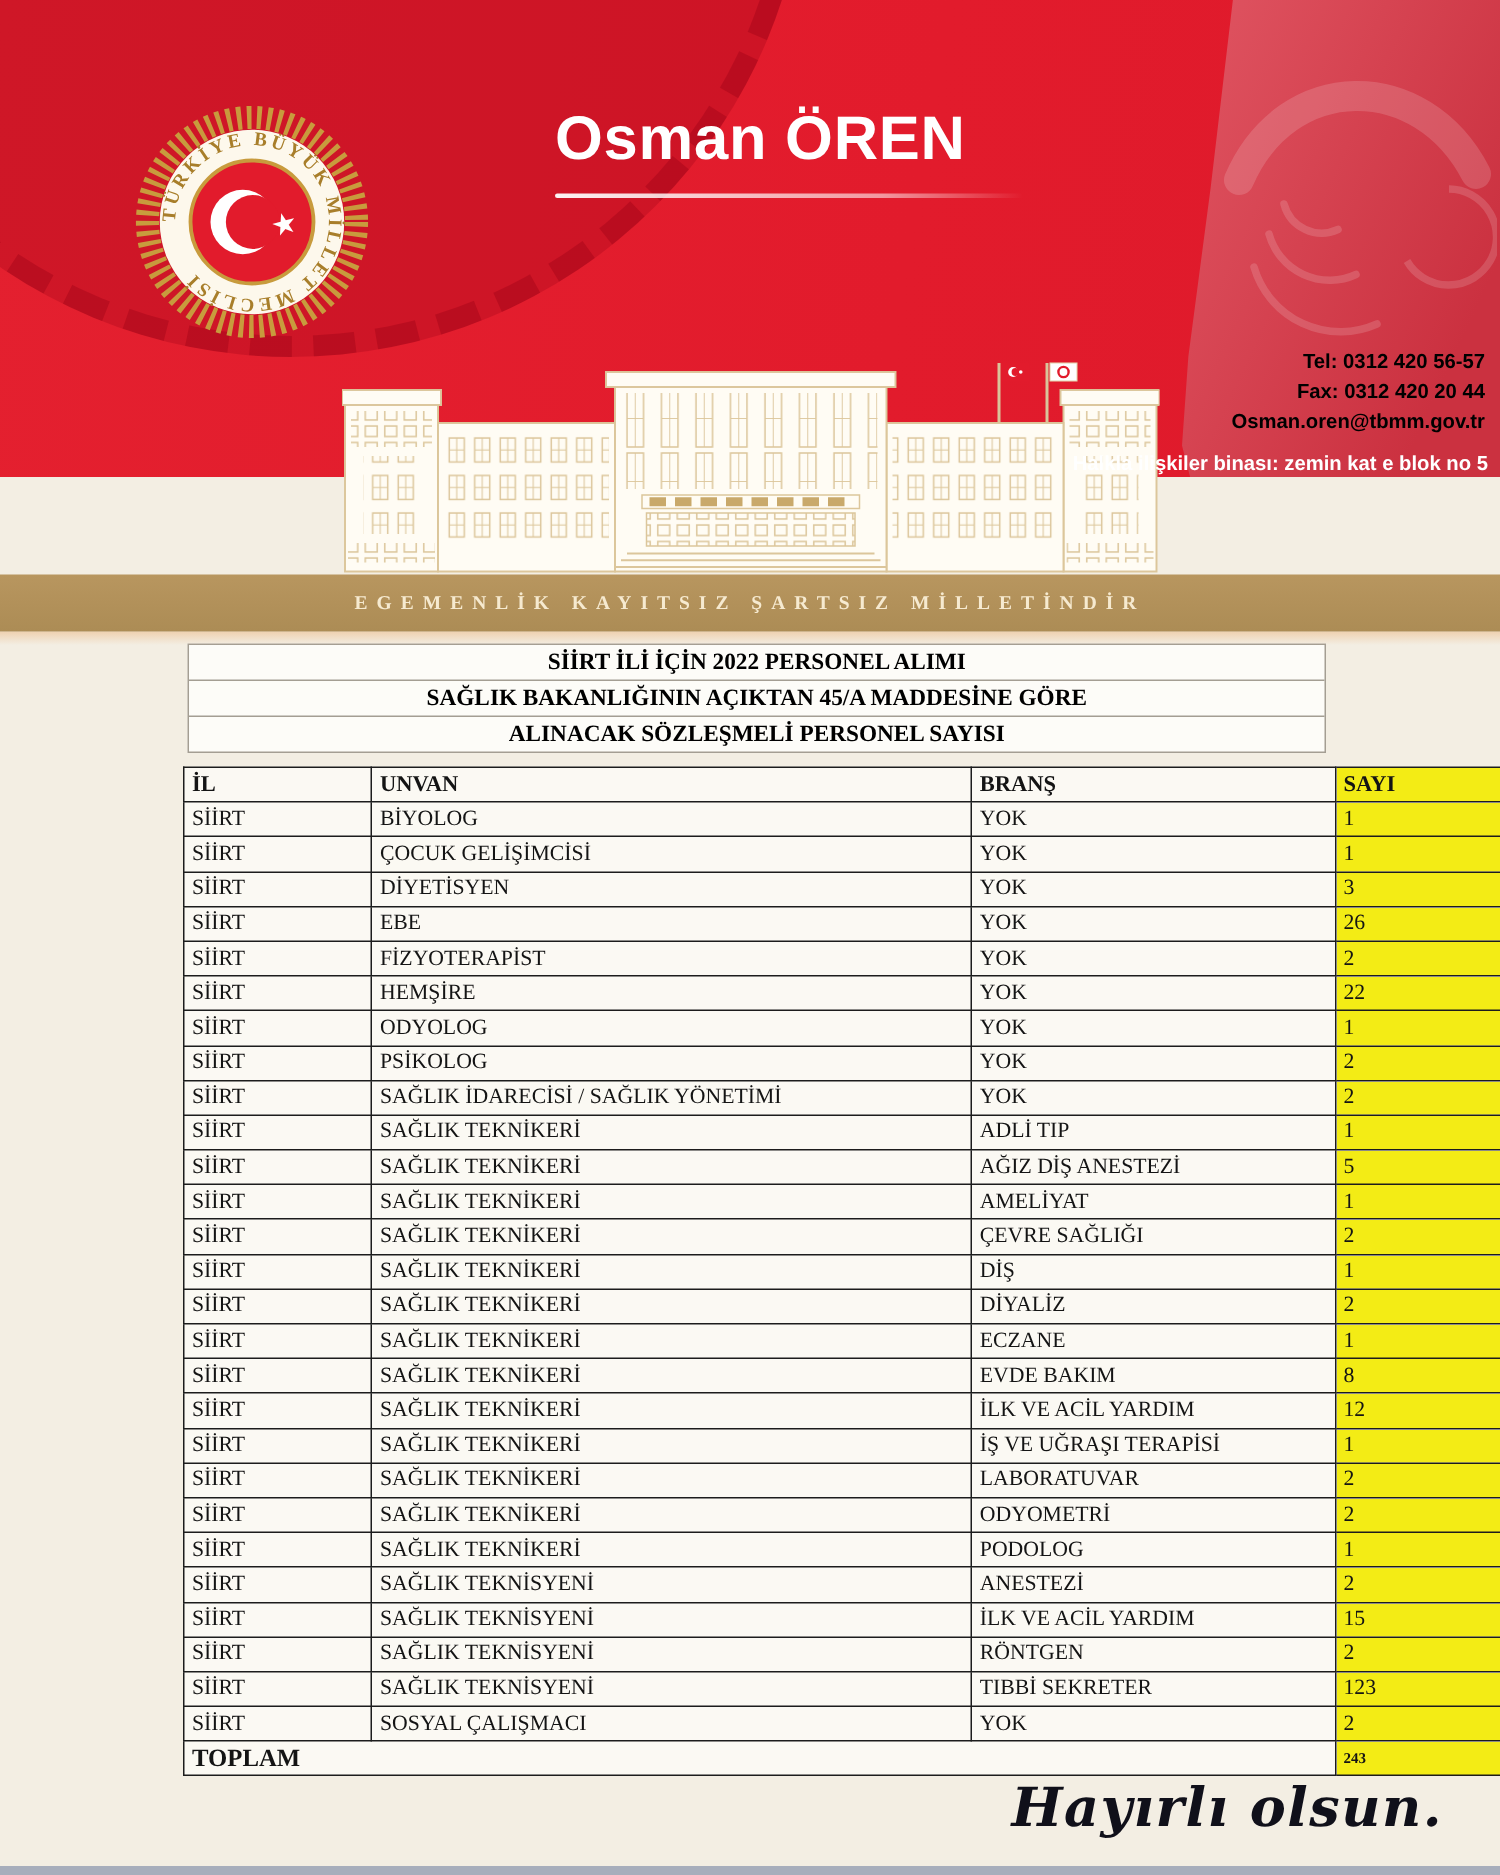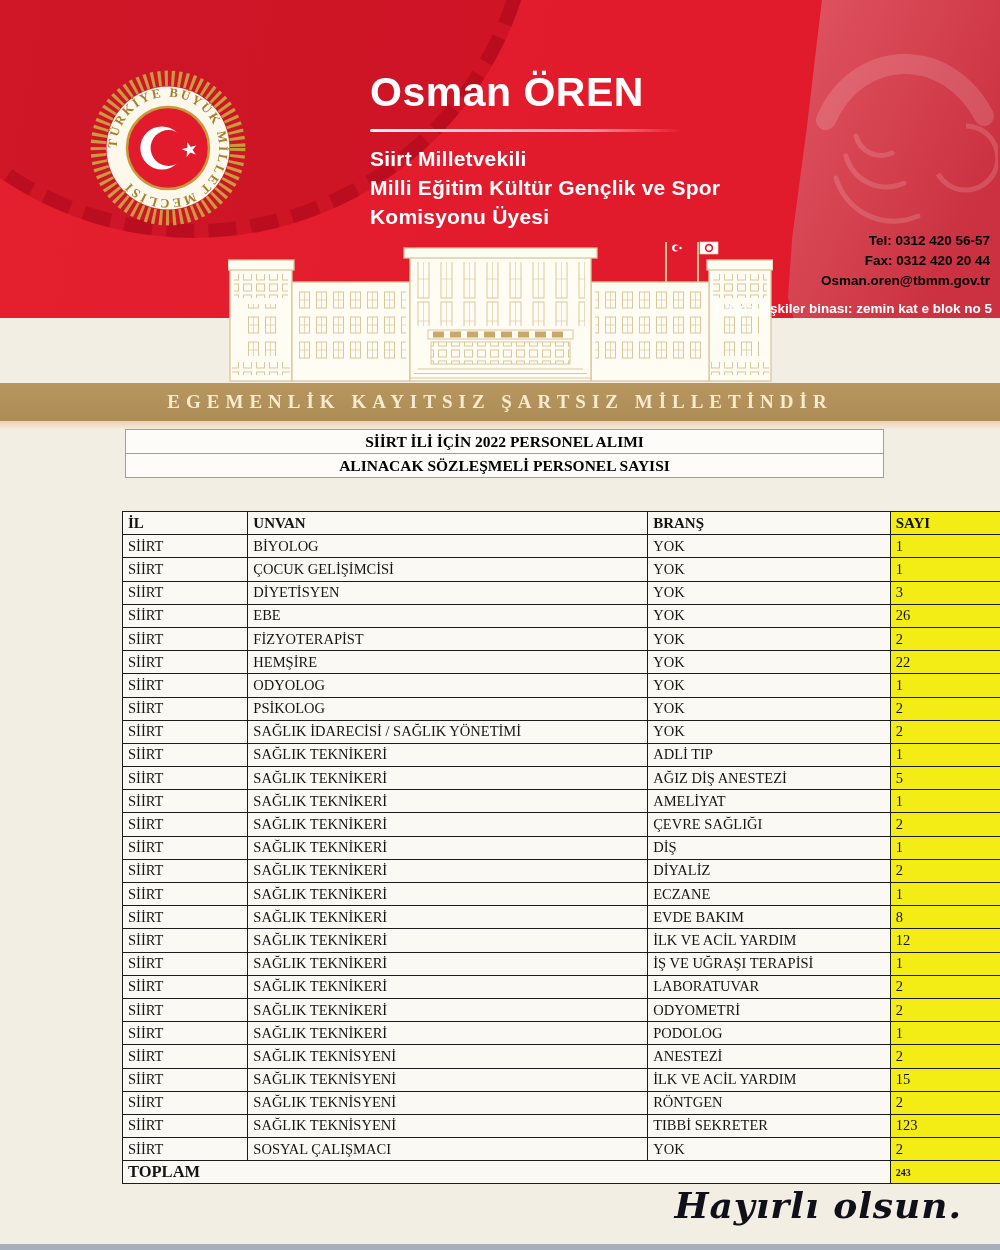--- a/index.html
+++ b/index.html
@@ -20,21 +20,21 @@
   .titles{margin-top:12px;font-size:21px;font-weight:600;line-height:29px;letter-spacing:.2px;}
 
   .contact{position:absolute;right:10px;top:231px;z-index:4;text-align:right;color:#000000;font-size:13.5px;line-height:20px;font-weight:600;}
   .address{position:absolute;right:8px;top:301px;z-index:4;text-align:right;color:#fff;font-size:13.5px;font-weight:600;}
 
   
   .building{position:absolute;left:228px;top:238px;z-index:2;}
 
   
   .banner{position:absolute;left:0;top:383px;width:1000px;height:38px;background:linear-gradient(180deg,#b8965f,#ac8c55);display:flex;align-items:center;justify-content:center;z-index:5;}
-  .banner-text{color:#f6ead0;font-family:"Liberation Serif",serif;font-weight:bold;font-size:19px;letter-spacing:6px;text-align:center;}
+  .banner-text{color:#f6ead0;font-family:"Liberation Serif",serif;font-weight:bold;font-size:13px;letter-spacing:6px;text-align:center;}
   .banner-shadow{position:absolute;left:0;top:421px;width:1000px;height:9px;background:linear-gradient(180deg,rgba(235,185,135,.55),rgba(235,185,135,0));z-index:4;}
 
   
   .title-block{position:absolute;left:125px;top:429px;width:757px;border:1px solid #a49e93;background:#fdfcf8;z-index:2;}
   .title-row{height:23px;line-height:23px;text-align:center;font-family:"Liberation Serif",serif;font-weight:bold;font-size:15.5px;color:#000000;border-bottom:1px solid #a49e93;white-space:nowrap;}
   .title-row:last-child{border-bottom:none;}
 
   
   .table-wrap{position:absolute;left:122px;top:511px;width:916px;z-index:2;}
   table.personnel{border-collapse:collapse;table-layout:fixed;width:100%;background:#fbf9f3;font-family:"Liberation Serif",serif;font-size:14.5px;color:#141414;}
@@ -80,25 +80,20 @@
       <circle cx="80" cy="80" r="40" fill="#e21b2c" stroke="#c89b3d" stroke-width="2.5"></circle>
       <circle cx="74" cy="80" r="21" fill="#ffffff"></circle>
       <circle cx="80.5" cy="80" r="17.5" fill="#e21b2c"></circle>
       <text x="92" y="88" font-size="19" fill="#ffffff" transform="rotate(-15 100 80)">★</text>
     </svg>
   </div>
 
   <div class="name-block">
     <div class="name">Osman ÖREN</div>
     <div class="name-divider"></div>
-    <div class="titles">
-      <div>Siirt Milletvekili</div>
-      <div>Milli Eğitim Kültür Gençlik ve Spor</div>
-      <div>Komisyonu Üyesi</div>
-    </div>
   </div>
 
   <div class="contact">
     <div>Tel: 0312 420 56-57</div>
     <div>Fax: 0312 420 20 44</div>
     <div>Osman.oren@tbmm.gov.tr</div>
   </div>
   <div class="address">Halkla ilişkiler binası: zemin kat  e blok no 5</div>
 
   <svg class="building" width="545" height="145" viewBox="0 0 545 145">
@@ -172,20 +167,21 @@
     </g>
   </svg>
 
   <div class="banner">
     <span class="banner-text">EGEMENLİK KAYITSIZ ŞARTSIZ MİLLETİNDİR</span>
   </div>
   <div class="banner-shadow"></div>
 
   <div class="title-block">
     <div class="title-row">SİİRT İLİ İÇİN 2022 PERSONEL ALIMI</div>
+    <div class="title-row">SAĞLIK BAKANLIĞININ  AÇIKTAN 45/A MADDESİNE GÖRE</div>
     <div class="title-row">ALINACAK SÖZLEŞMELİ PERSONEL SAYISI</div>
   </div>
 
   <div class="table-wrap">
     <table class="personnel">
       <colgroup>
         <col style="width:13.7%">
           <col style="width:43.7%">
           <col style="width:26.5%">
           <col style="width:16.1%">

